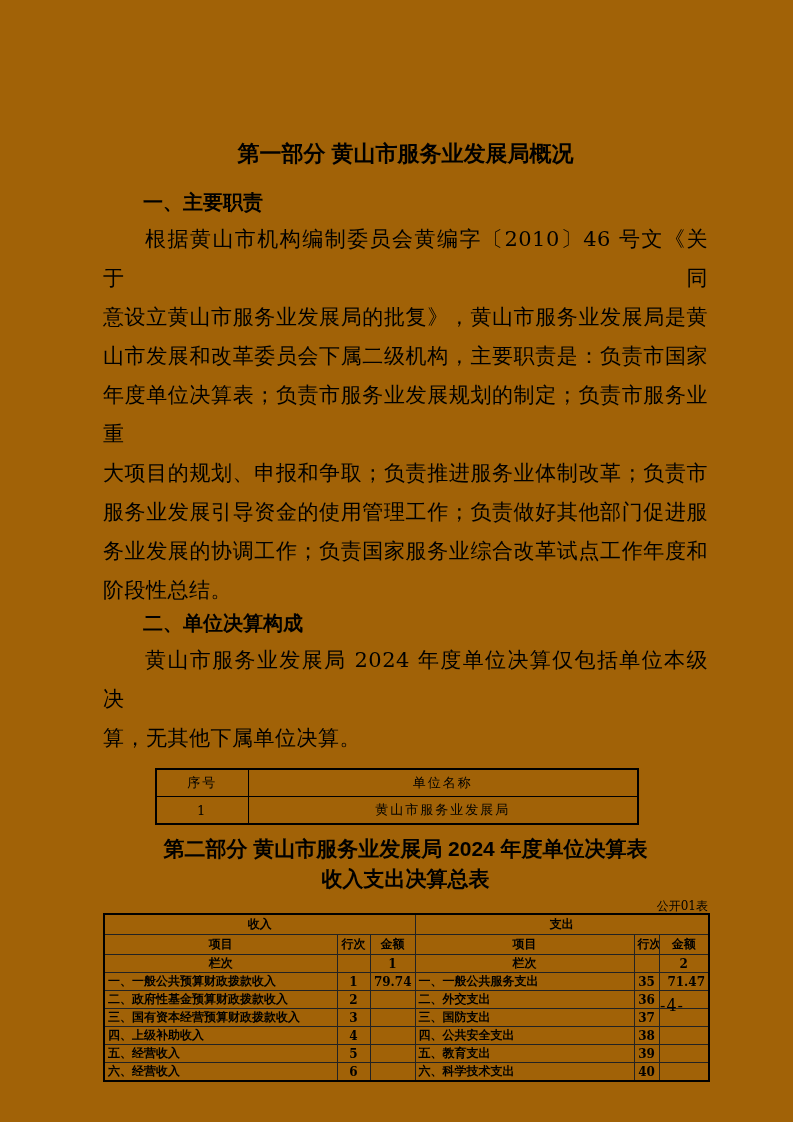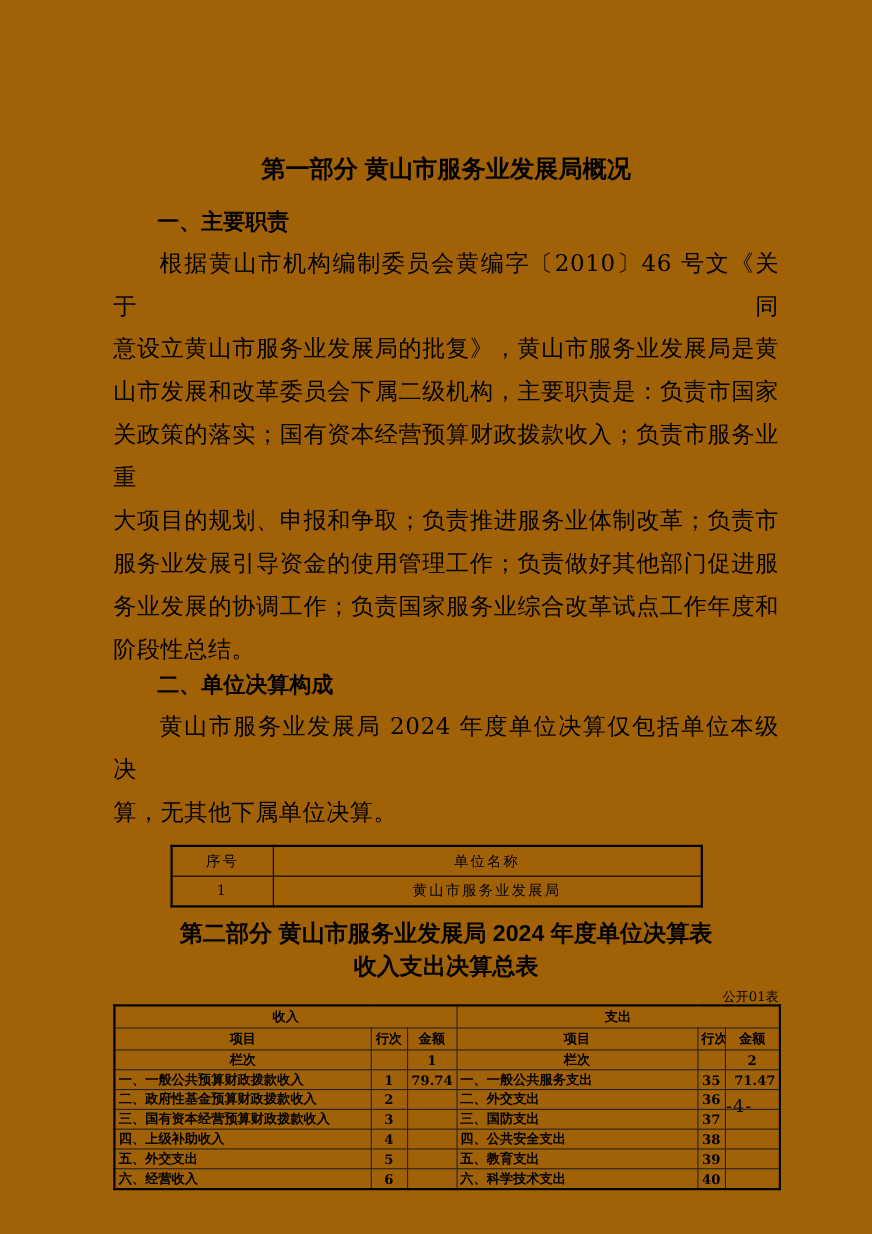--- a/index.html
+++ b/index.html
@@ -126,21 +126,21 @@
   <div class="content">
 
     <div class="part-title">第一部分 黄山市服务业发展局概况</div>
 
     <div class="section-heading">一、主要职责</div>
 
     <div class="para">
       <div class="bodyline indent">根据黄山市机构编制委员会黄编字〔2010〕46 号文《关于同</div>
       <div class="bodyline">意设立黄山市服务业发展局的批复》，黄山市服务业发展局是黄</div>
       <div class="bodyline">山市发展和改革委员会下属二级机构，主要职责是：负责市国家</div>
-      <div class="bodyline">关政策的落实；国有资本经营预算财政拨款收入；负责市服务业重</div>
+      <div class="bodyline">年度单位决算表；负责市服务业发展规划的制定；负责市服务业重</div>
       <div class="bodyline">大项目的规划、申报和争取；负责推进服务业体制改革；负责市</div>
       <div class="bodyline">服务业发展引导资金的使用管理工作；负责做好其他部门促进服</div>
       <div class="bodyline">务业发展的协调工作；负责国家服务业综合改革试点工作年度和</div>
       <div class="bodyline endline">阶段性总结。</div>
     </div>
 
     <div class="section-heading second">二、单位决算构成</div>
 
     <div class="para">
       <div class="bodyline indent">黄山市服务业发展局 2024 年度单位决算仅包括单位本级决</div>
@@ -226,21 +226,21 @@
       </tr>
       <tr class="data">
         <td class="c-item">四、上级补助收入</td>
         <td class="c-line">4</td>
         <td class="c-amt"></td>
         <td class="c-item">四、公共安全支出</td>
         <td class="c-line">38</td>
         <td class="c-amt"></td>
       </tr>
       <tr class="data">
-        <td class="c-item">五、外交支出</td>
+        <td class="c-item">五、经营收入</td>
         <td class="c-line">5</td>
         <td class="c-amt"></td>
         <td class="c-item">五、教育支出</td>
         <td class="c-line">39</td>
         <td class="c-amt"></td>
       </tr>
       <tr class="data">
         <td class="c-item">六、经营收入</td>
         <td class="c-line">6</td>
         <td class="c-amt"></td>

